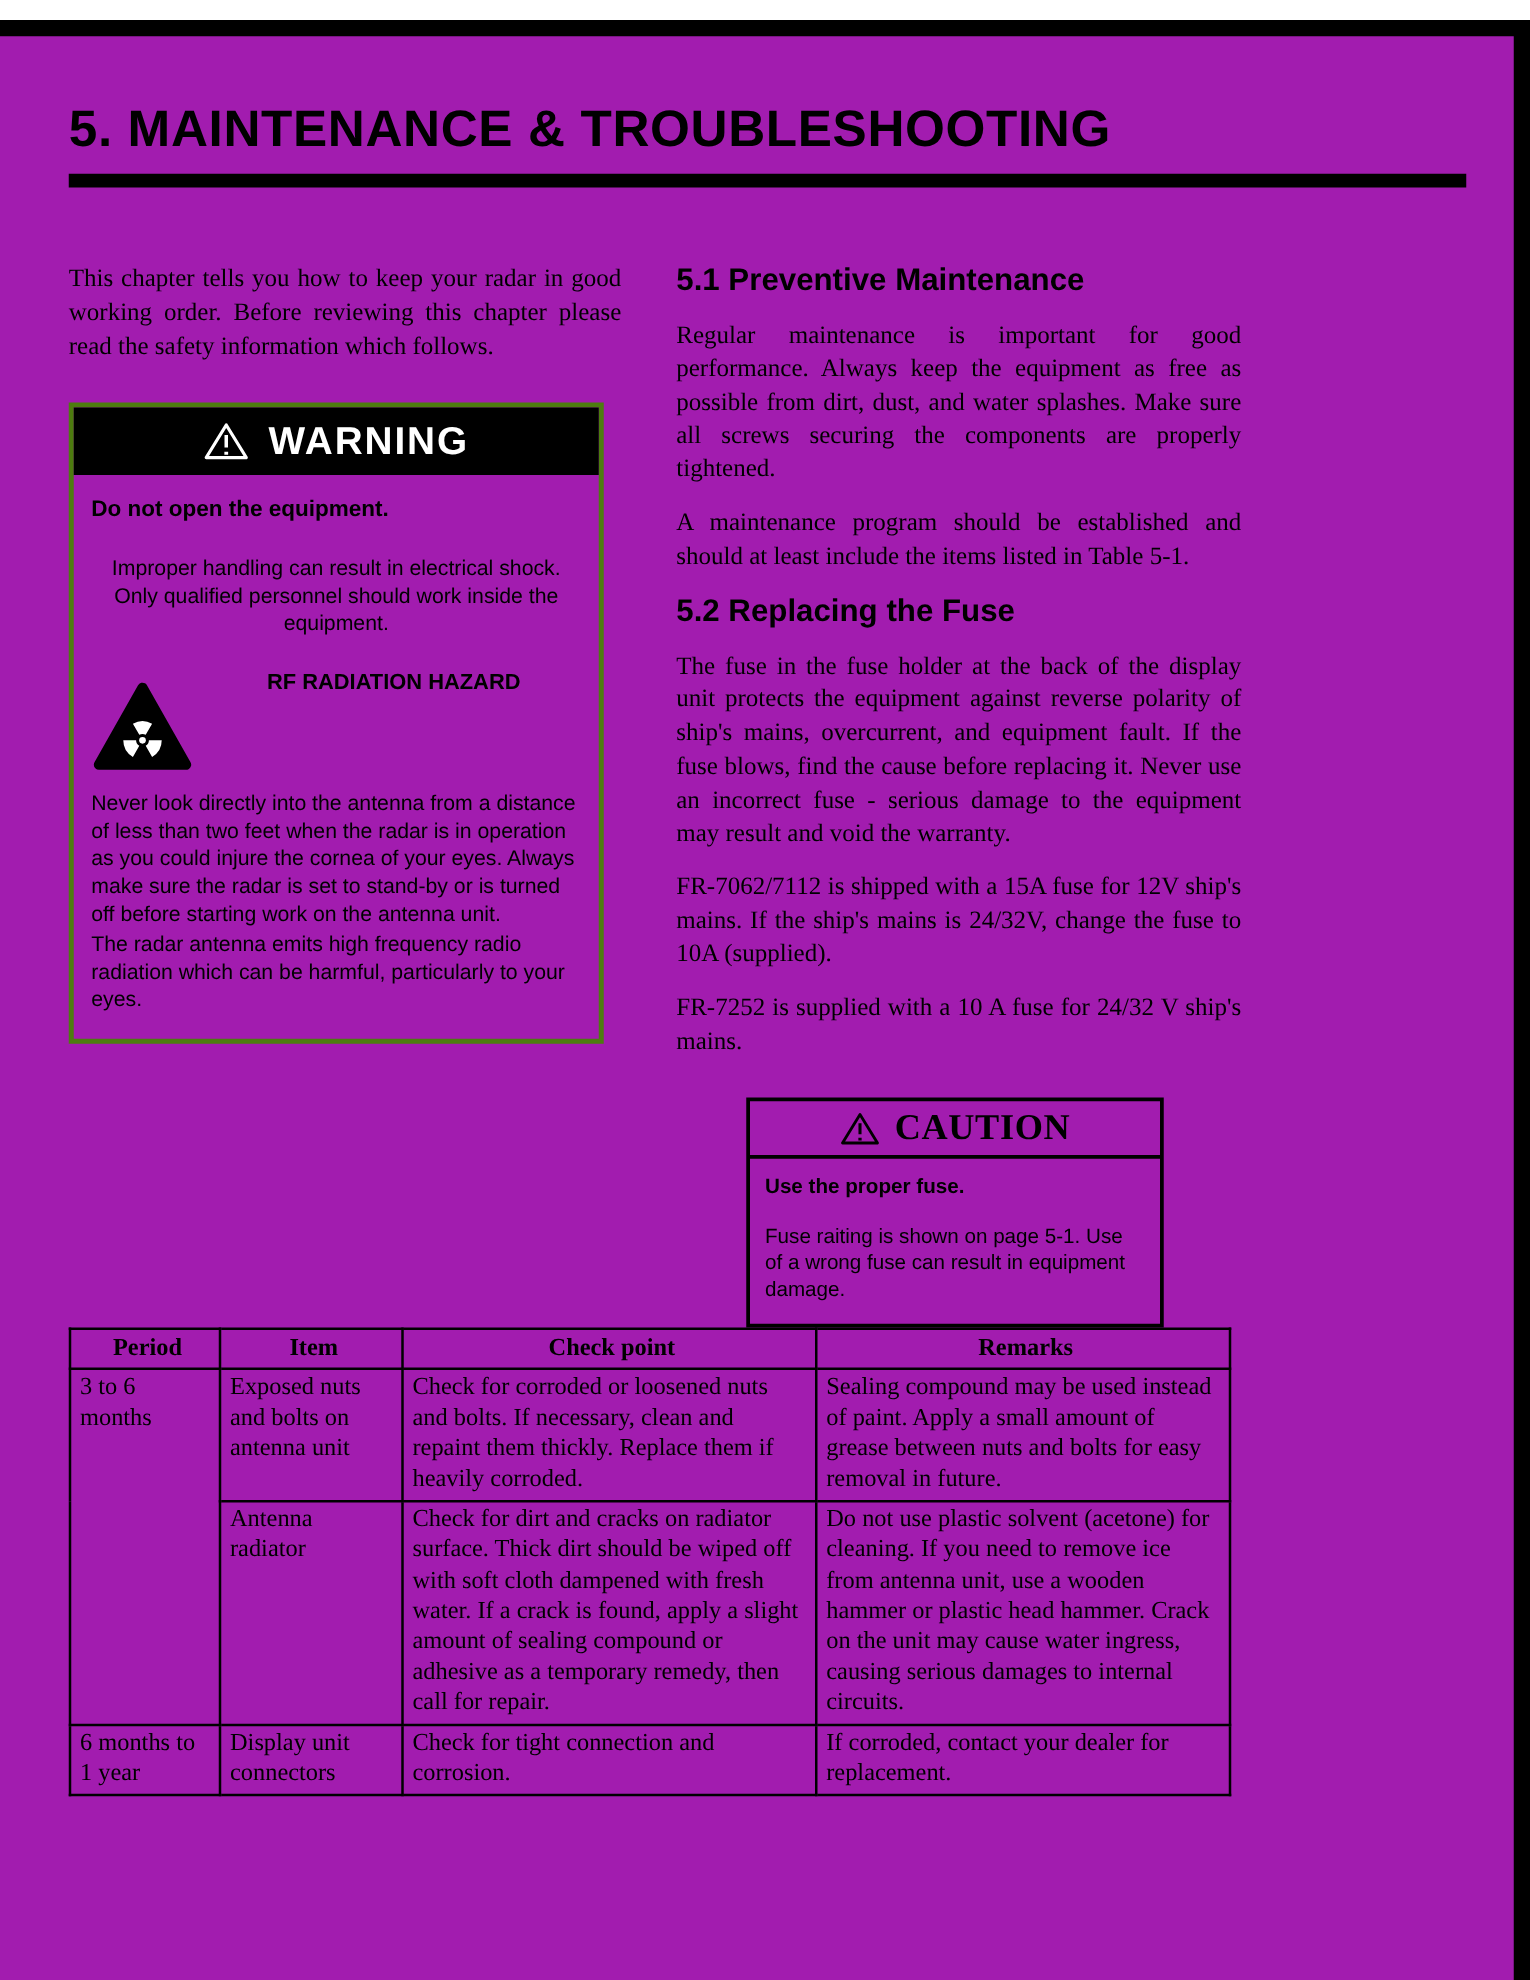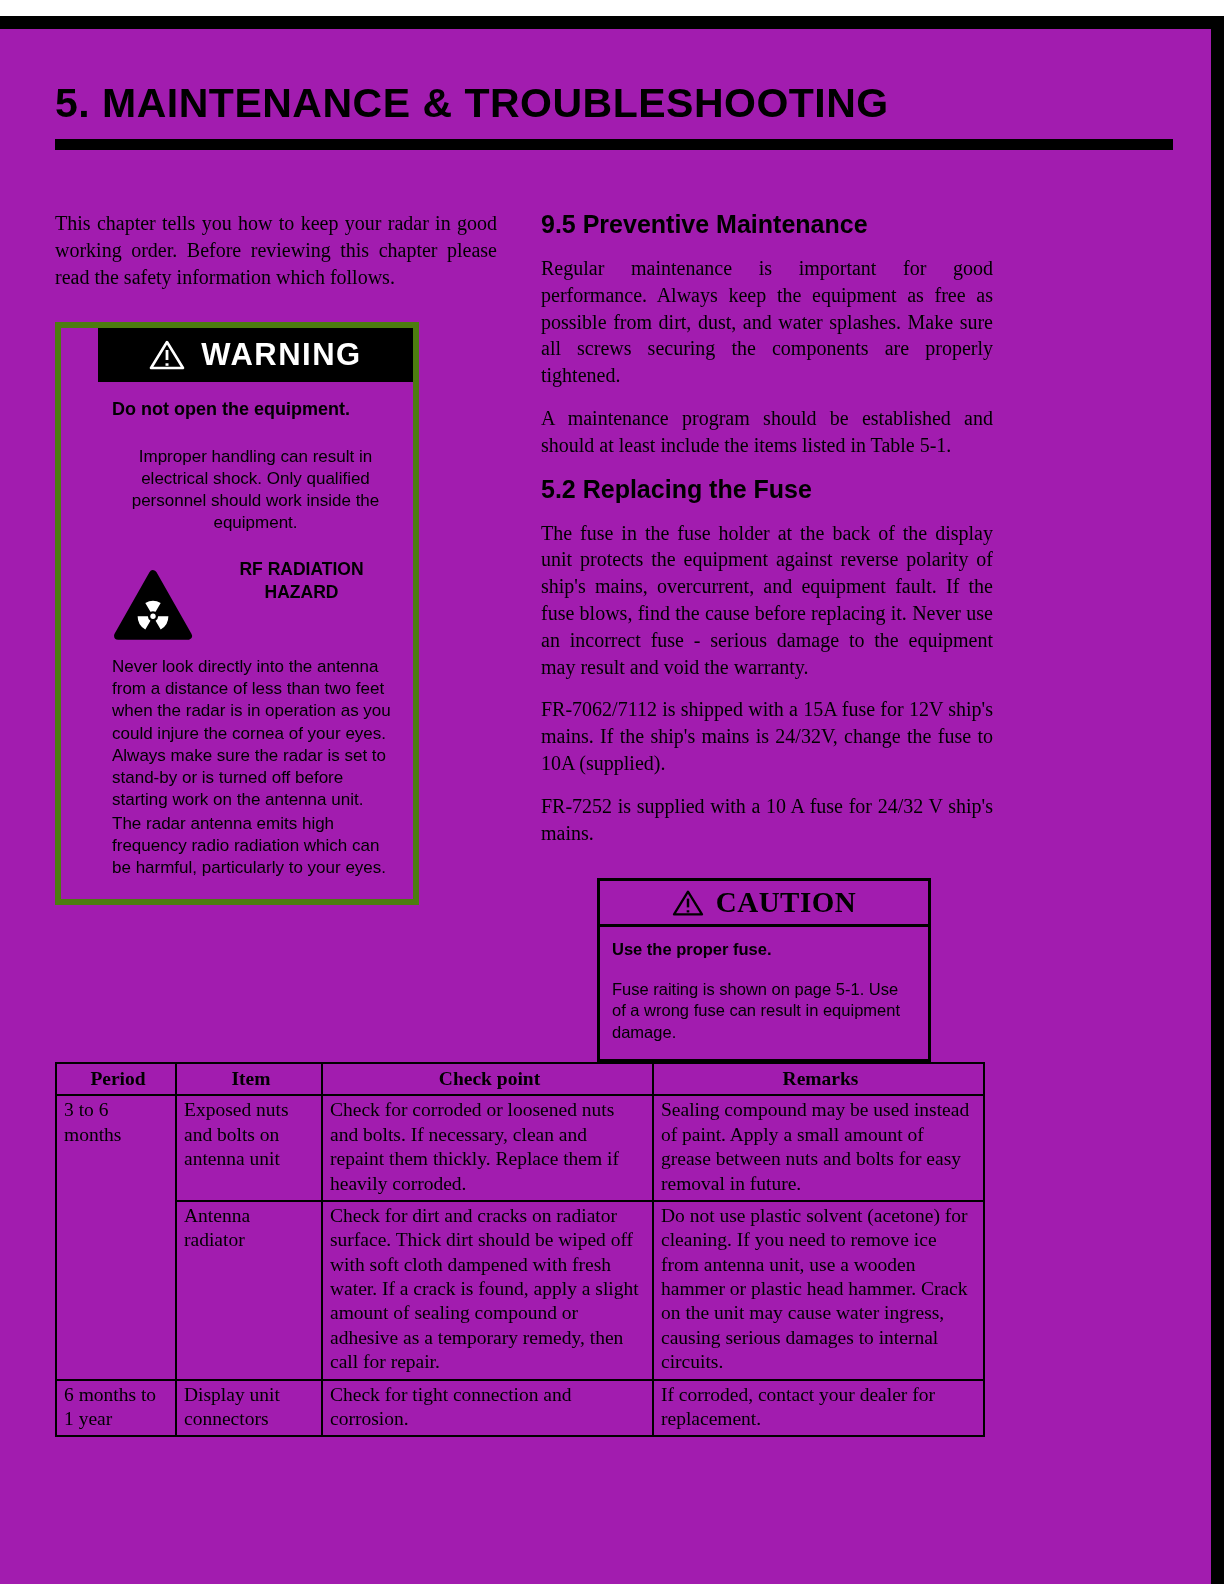--- a/index.html
+++ b/index.html
@@ -26,21 +26,21 @@
 
   p.body { font-size:20px; line-height:1.34; text-align:justify; margin-bottom:16px; }
 
   .sec-heading {
     font-family:"Liberation Sans", sans-serif; font-weight:bold;
     font-size:25px; margin-bottom:16px;
   }
   .h52 { margin-top:10px; }
 
   
-  .warning-box { border:6px solid #4d7c0f; width:364px; margin-top:32px;padding-left:37px; }
+  .warning-box { border:4px solid #4d7c0f; width:428px; margin-top:32px; }
   .warning-header {
     background:#000; color:#fff; height:54px;
     display:flex; align-items:center; justify-content:center; gap:16px;
     font-family:"Liberation Sans", sans-serif; font-weight:bold;
     font-size:31px; letter-spacing:1.5px;
   }
   .warning-body {
     padding:16px 14px 18px 14px;
     font-family:"Liberation Sans", sans-serif; font-size:17px; line-height:1.3;
   }
@@ -126,21 +126,21 @@
               </span>
               <p class="rf-title">RF RADIATION HAZARD</p>
               <p class="rf-p rf-p2">Never look directly into the antenna from a distance of less than two feet when the radar is in operation as you could injure the cornea of your eyes. Always make sure the radar is set to stand-by or is turned off before starting work on the antenna unit.</p>
               <p class="rf-p">The radar antenna emits high frequency radio radiation which can be harmful, particularly to your eyes.</p>
             </div>
           </div>
         </div>
       </div>
 
       <div class="col-right">
-        <h2 class="sec-heading">9.5 Preventive Maintenance</h2>
+        <h2 class="sec-heading">5.1 Preventive Maintenance</h2>
         <p class="body">Regular maintenance is important for good performance. Always keep the equipment as free as possible from dirt, dust, and water splashes. Make sure all screws securing the components are properly tightened.</p>
         <p class="body">A maintenance program should be established and should at least include the items listed in Table 5-1.</p>
 
         <h2 class="sec-heading h52">5.2 Replacing the Fuse</h2>
         <p class="body">The fuse in the fuse holder at the back of the display unit protects the equipment against reverse polarity of ship's mains, overcurrent, and equipment fault. If the fuse blows, find the cause before replacing it. Never use an incorrect fuse - serious damage to the equipment may result and void the warranty.</p>
         <p class="body">FR-7062/7112 is shipped with a 15A fuse for 12V ship's mains. If the ship's mains is 24/32V, change the fuse to 10A (supplied).</p>
         <p class="body">FR-7252 is supplied with a 10 A fuse for 24/32 V ship's mains.</p>
 
         <div class="caution-box">
           <div class="caution-header">

